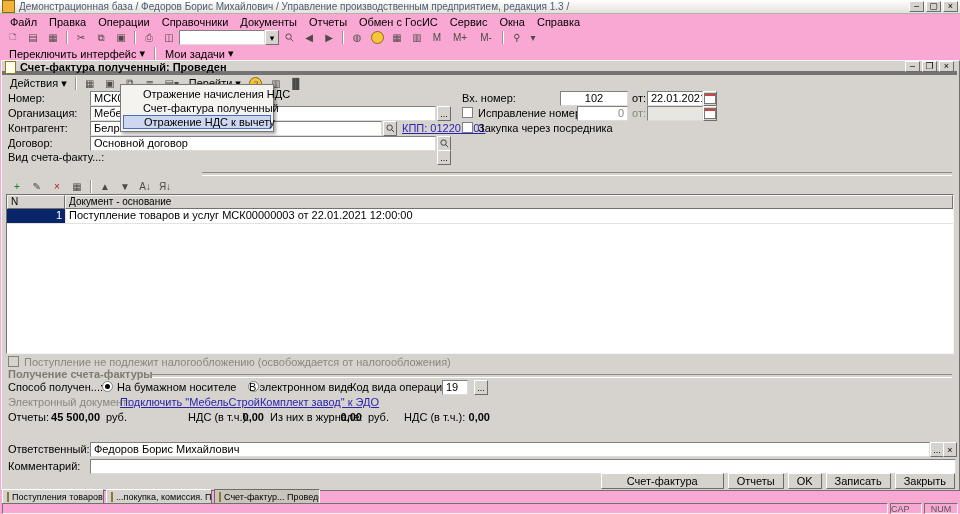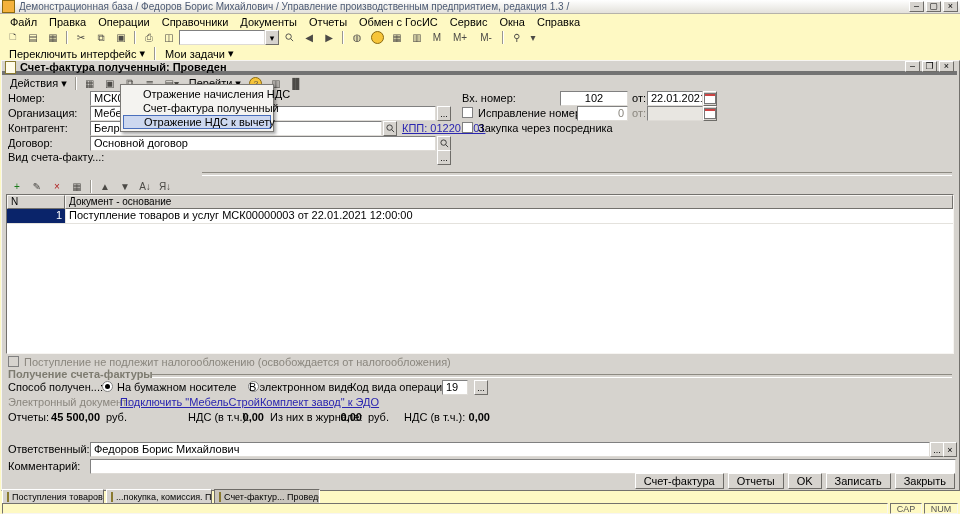--- a/index.html
+++ b/index.html
@@ -1,16 +1,16 @@
 <!DOCTYPE html>
 <html><head>
 <meta charset="utf-8">
 <style>
   html,body{margin:0;padding:0}
-  #screen{position:relative;width:960px;height:514px;background:#fef9c3;
+  #screen{position:relative;width:960px;height:514px;background:#f9a8d4;
     font-family:"Liberation Sans","DejaVu Sans",sans-serif;font-size:11px;color:#000;overflow:hidden}
   .abs{position:absolute}
   .raised{border:1px solid;border-color:#f7f5f2 #73716d #73716d #f7f5f2}
   .sunken{border:1px solid;border-color:#73716d #f7f5f2 #f7f5f2 #73716d}
   .field{background:#fff;border:1px solid;border-color:#808080 #dedbd6 #dedbd6 #808080;
     height:15px;line-height:13px;padding:0 3px;box-sizing:border-box;white-space:nowrap;overflow:hidden}
   .btn{background:#d6d3ce;border:1px solid;border-color:#fff #6e6c68 #6e6c68 #fff;
     box-sizing:border-box;display:inline-flex;align-items:center;justify-content:center;cursor:default}
   .flatbtn{display:inline-flex;align-items:center;gap:3px;padding:1px 5px;border:1px solid transparent}
   .lbl{white-space:nowrap}
@@ -271,21 +271,21 @@
     <span class="abs field" style="left:88px;top:381px;width:840px">Федоров Борис Михайлович</span>
     <span class="abs btn smallbtn" style="left:928px;top:381px">...</span>
     <span class="abs btn smallbtn" style="left:941px;top:381px">×</span>
 
     
     <span class="abs lbl" style="left:6px;top:399px">Комментарий:</span>
     <span class="abs field" style="left:88px;top:398px;width:866px"></span>
 
     
     <div class="abs" style="left:0;top:412px;width:953px;height:16px;display:flex;justify-content:flex-end;gap:4px;padding-right:2px">
-      <span class="btn" style="padding:0 8px">Счет-фактура</span>
+      <span class="btn" style="padding:0 25px">Счет-фактура</span>
       <span class="btn" style="padding:0 8px">Отчеты</span>
       <span class="btn" style="padding:0 8px">OK</span>
       <span class="btn" style="padding:0 8px">Записать</span>
       <span class="btn" style="padding:0 8px">Закрыть</span>
     </div>
   </div>
 
   <div class="abs menu-pop" style="left:120px;top:84px;width:148px">
     <div class="mi">Отражение начисления НДС</div>
     <div class="mi">Счет-фактура полученный</div>
@@ -302,17 +302,17 @@
       <span>...покупка, комиссия. П...</span>
     </span>
     <span class="tab active" style="width:96px">
       <span class="docicon" style="height:8px;width:7px"></span>
       <span>Счет-фактур... Проведен</span>
     </span>
   </div>
 
   <div class="abs" style="left:0;top:503px;width:960px;height:11px;display:flex;align-items:stretch;gap:2px;padding:0 2px;box-sizing:border-box;font-size:9px;color:#555">
     <span class="sunken" style="flex:1"></span>
-    <span class="sunken" style="width:30px;text-align:center">CAP</span>
+    <span class="sunken" style="width:30px;">CAP</span>
     <span class="sunken" style="width:32px;text-align:center">NUM</span>
   </div>
 
 </div>
 
 </body></html>

